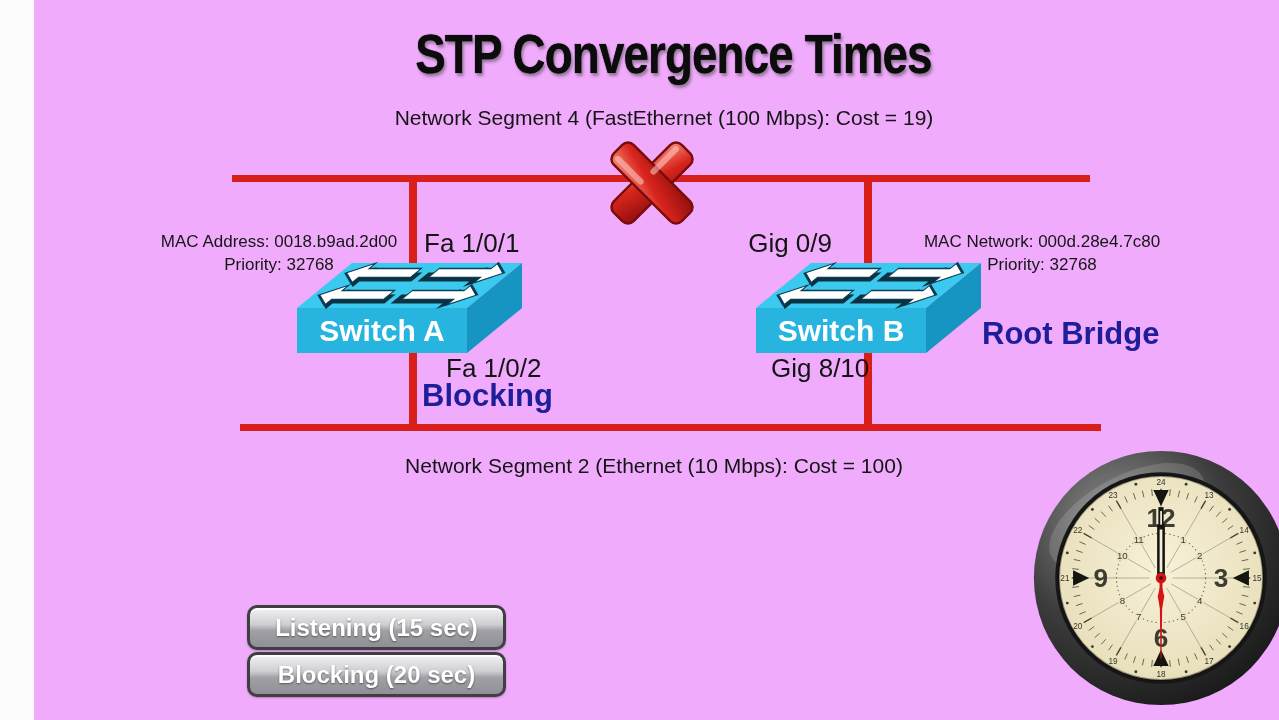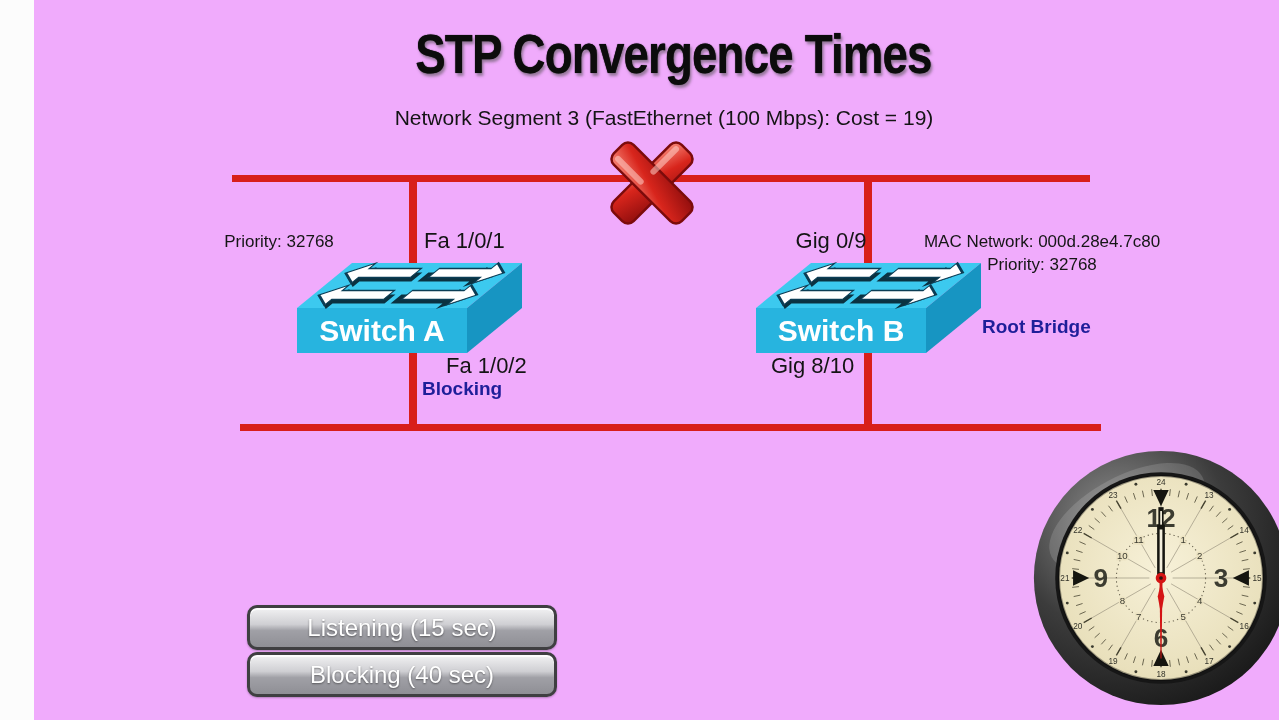--- a/index.html
+++ b/index.html
@@ -34,38 +34,38 @@
   #switch-a{left:263px;top:258px;}
   #switch-b{left:722px;top:258px;}
   .f-top{fill:var(--cyan-top);}
   .f-front{fill:var(--cyan-front);}
   .f-side{fill:var(--cyan-side);}
   .sw-name{fill:#ffffff;font-size:30px;font-weight:600;font-family:"Liberation Sans",sans-serif;}
   .arrow-shadow{fill:#06222f;opacity:.9;}
   .arrow{fill:#ffffff;stroke:#0b3d55;stroke-width:1.6;}
 
   
-  .port-label{font-size:22px;color:#141414;white-space:nowrap;}
+  .port-label{font-size:26px;color:#141414;white-space:nowrap;}
   .mac-block{width:260px;text-align:center;font-size:17px;line-height:23px;color:#161616;white-space:nowrap;}
-  .state-label{font-size:19px;font-weight:bold;color:var(--navy);white-space:nowrap;}
+  .state-label{font-size:31px;font-weight:bold;color:var(--navy);white-space:nowrap;}
   #port-a-top{left:390px;top:228px;}
   #port-a-bottom{left:412px;top:353px;}
   #state-a{left:388px;top:378px;}
   #mac-a{left:115px;top:230px;}
-  #port-b-top{left:736px;top:228px;width:122px;text-align:center;}
+  #port-b-top{left:676px;top:228px;width:122px;text-align:right;}
   #port-b-bottom{left:737px;top:353px;}
   #role-b{left:948px;top:316px;}
   #mac-b{left:878px;top:230px;}
 
   
-  .timer-btn{left:213px;width:310px;height:45px;border-radius:10px;border:3px solid #3f3f41;
+  .timer-btn{left:213px;width:259px;height:45px;border-radius:10px;border:3px solid #3f3f41;
     background:linear-gradient(180deg,#f2f2f3 0%,#cfcfd3 42%,#a0a0a6 58%,#8f8f95 100%);
     box-shadow:inset 0 2px 0 rgba(255,255,255,.85), 0 1px 2px rgba(0,0,0,.25);
     display:flex;align-items:center;justify-content:center;box-sizing:border-box;
-    font-size:24px;font-weight:normal;color:#ffffff;cursor:pointer;
+    font-size:24px;font-weight:bold;color:#ffffff;cursor:pointer;
     text-shadow:0 1px 2px rgba(0,0,0,.45);}
   #btn-listening{top:605px;}
   #btn-blocking{top:652px;}
 
   
   #clock{left:996px;top:447px;width:262px;height:262px;}
   .c-num-main{fill:#3c3c31;font-weight:bold;font-family:"Liberation Sans",sans-serif;}
   .c-num-hour{fill:#3c3c31;font-family:"Liberation Sans",sans-serif;paint-order:stroke;stroke:var(--face);stroke-width:3px;}
   .c-num-outer{fill:#33332a;font-family:"Liberation Sans",sans-serif;}
 </style>
@@ -91,27 +91,28 @@
         <stop offset="0.7" stop-color="#e9e0bc"></stop>
         <stop offset="1" stop-color="#cfc49a"></stop>
       </radialGradient>
     </defs>
   </svg>
 
   <div class="abs" id="title">
     <span>STP Convergence Times</span>
   </div>
 
-  <div class="abs seg-label" id="seg1-label">Network Segment 3 (FastEthernet (100 Mbps): Cost = 19)</div>
+  <div class="abs seg-label" id="seg1-label">Network Segment 4 (FastEthernet (100 Mbps): Cost = 19)</div>
   <div class="abs hline" id="seg1-line"></div>
 
   <div class="abs vline" id="vline-a"></div>
   <div class="abs vline" id="vline-b"></div>
 
   <div class="abs hline" id="seg2-line"></div>
+  <div class="abs seg-label" id="seg2-label">Network Segment 2 (Ethernet (10 Mbps): Cost = 100)</div>
 
   <svg class="abs" id="xmark" viewBox="0 0 100 100">
     <g>
       <rect x="36" y="2" width="28" height="96" rx="8" transform="rotate(45 50 50)" fill="url(#xgrad)" stroke="#7c0b0b" stroke-width="2.5"></rect>
       <rect x="36" y="2" width="28" height="96" rx="8" transform="rotate(-45 50 50)" fill="url(#xgrad)" stroke="#7c0b0b" stroke-width="2.5"></rect>
       <rect x="40" y="6" width="6" height="38" rx="3" transform="rotate(45 50 50)" fill="#ffd0c8" opacity="0.55"></rect>
       <rect x="40" y="6" width="6" height="38" rx="3" transform="rotate(-45 50 50)" fill="#ffd0c8" opacity="0.55"></rect>
     </g>
   </svg>
 
@@ -147,36 +148,37 @@
       </g>
       <polygon class="arrow" points="6,15 24,5 24,10.5 76,10.5 76,19.5 24,19.5 24,25"></polygon>
       <polygon class="arrow" points="164,15 146,5 146,10.5 94,10.5 94,19.5 146,19.5 146,25"></polygon>
       <polygon class="arrow" points="6,37 24,27 24,32.5 76,32.5 76,41.5 24,41.5 24,47"></polygon>
       <polygon class="arrow" points="164,37 146,27 146,32.5 94,32.5 94,41.5 146,41.5 146,47"></polygon>
     </g>
     <text class="sw-name" x="85" y="83" text-anchor="middle">Switch B</text>
   </svg>
 
   <div class="abs mac-block" id="mac-a">
+    <div>MAC Address: 0018.b9ad.2d00</div>
     <div>Priority: 32768</div>
   </div>
   <div class="abs port-label" id="port-a-top">Fa 1/0/1</div>
   <div class="abs port-label" id="port-a-bottom">Fa 1/0/2</div>
   <div class="abs state-label" id="state-a">Blocking</div>
 
   <div class="abs mac-block" id="mac-b">
     <div>MAC Network: 000d.28e4.7c80</div>
     <div>Priority: 32768</div>
   </div>
   <div class="abs port-label" id="port-b-top">Gig 0/9</div>
   <div class="abs port-label" id="port-b-bottom">Gig 8/10</div>
   <div class="abs state-label" id="role-b">Root Bridge</div>
 
   <div class="abs timer-btn" id="btn-listening">Listening (15 sec)</div>
-  <div class="abs timer-btn" id="btn-blocking">Blocking (40 sec)</div>
+  <div class="abs timer-btn" id="btn-blocking">Blocking (20 sec)</div>
 
   <svg class="abs" id="clock" viewBox="0 0 270 270">
     <circle cx="135" cy="135" r="131" fill="url(#bezelg)"></circle>
     <ellipse cx="100" cy="72" rx="88" ry="42" transform="rotate(-28 100 72)" fill="#ffffff" opacity="0.14"></ellipse>
     <circle cx="135" cy="135" r="109" fill="#161616"></circle>
     <circle cx="135" cy="135" r="105" fill="url(#faceg)"></circle>
     <circle cx="135" cy="135" r="105" fill="none" stroke="rgba(0,0,0,0.35)" stroke-width="2"></circle>
     <g>
         <line x1="135" y1="123" x2="135" y2="45" stroke="#98927e" stroke-width="0.7"></line>
         <line x1="141" y1="124.60769515458674" x2="180" y2="57.05771365940052" stroke="#98927e" stroke-width="0.7"></line>

